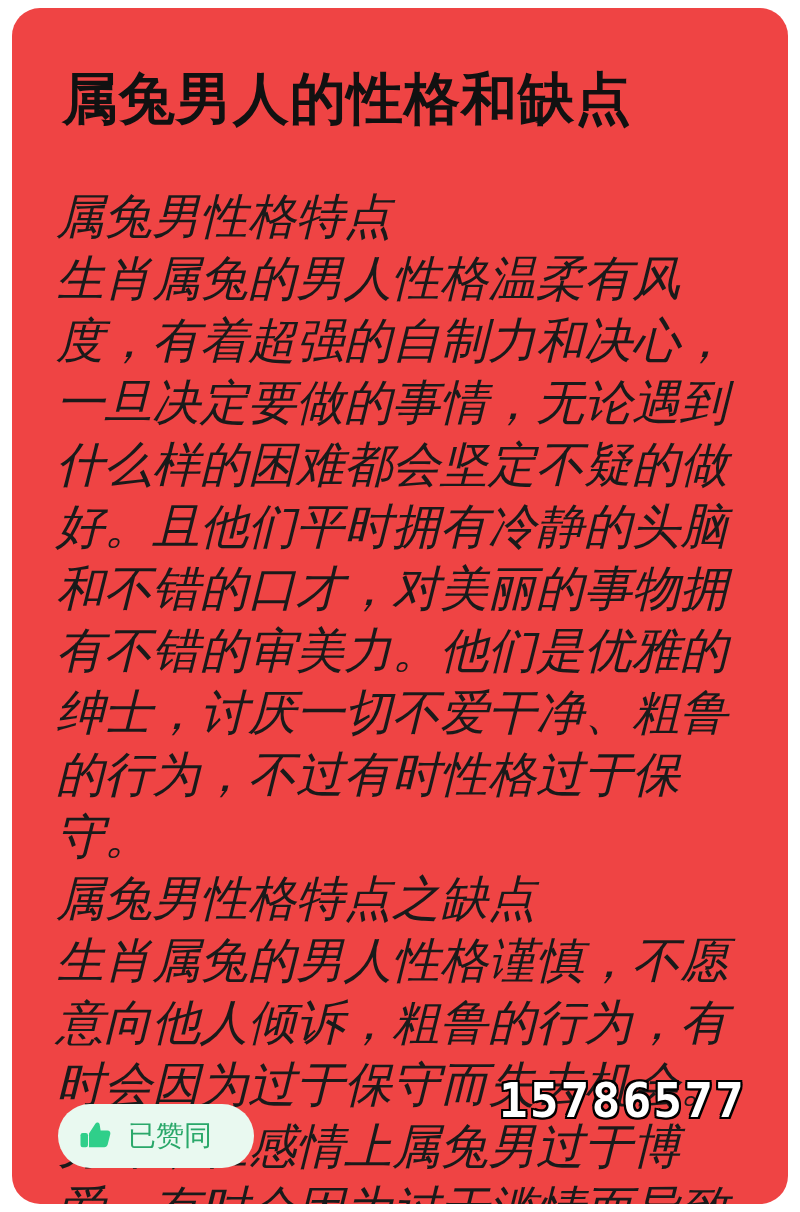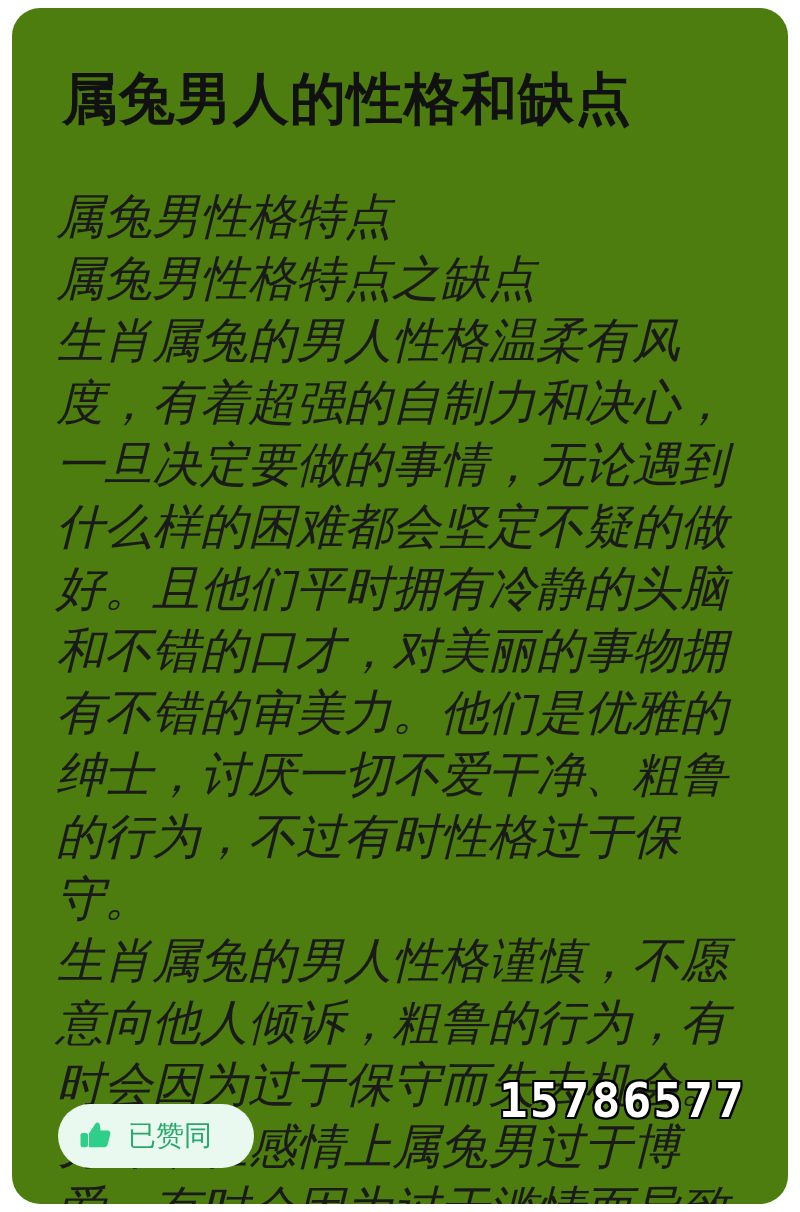--- a/index.html
+++ b/index.html
@@ -13,21 +13,21 @@
     font-family: "Liberation Sans", "DejaVu Sans", sans-serif;
     position: relative;
     overflow: hidden;
   }
   .card {
     position: absolute;
     left: 12px;
     top: 8px;
     width: 776px;
     height: 1196px;
-    background: #4d7c0f;
+    background: #ef4444;
     border-radius: 28px;
     box-sizing: border-box;
     overflow: hidden;
   }
   .title {
     position: absolute;
     left: 50px;
     top: 54px;
     font-size: 56px;
     font-weight: bold;
@@ -95,22 +95,22 @@
 </style>
 </head>
 <body>
 
 <div class="card">
 
   <div class="title">属兔男人的性格和缺点</div>
 
   <div class="body-text">
     <p class="para">属兔男性格特点</p>
+    <p class="para">生肖属兔的男人性格温柔有风度，有着超强的自制力和决心，一旦决定要做的事情，无论遇到什么样的困难都会坚定不疑的做好。且他们平时拥有冷静的头脑和不错的口才，对美丽的事物拥有不错的审美力。他们是优雅的绅士，讨厌一切不爱干净、粗鲁的行为，不过有时性格过于保守。</p>
     <p class="para">属兔男性格特点之缺点</p>
-    <p class="para">生肖属兔的男人性格温柔有风度，有着超强的自制力和决心，一旦决定要做的事情，无论遇到什么样的困难都会坚定不疑的做好。且他们平时拥有冷静的头脑和不错的口才，对美丽的事物拥有不错的审美力。他们是优雅的绅士，讨厌一切不爱干净、粗鲁的行为，不过有时性格过于保守。</p>
     <p class="para">生肖属兔的男人性格谨慎，不愿意向他人倾诉，粗鲁的行为，有时会因为过于保守而失去机会。另外，在感情上属兔男过于博爱，有时会因为过于滥情而导致感情失败。</p>
   </div>
 
   <div class="stamp">15786577</div>
 
   <div class="like-pill">
     <span class="thumb-icon">
       <svg width="40" height="40" viewBox="0 0 40 40" xmlns="http://www.w3.org/2000/svg">
         <path d="M13 17.5 L19.5 7.5 C20.6 5.8 23.2 6.3 23.6 8.3 L24.6 14.5 L31.5 14.5 C33.4 14.5 34.8 16.3 34.3 18.1 L31.7 28.6 C31.3 30.2 29.9 31.3 28.3 31.3 L13 31.3 Z" fill="#2fcf8a"></path>
         <rect x="4.5" y="17" width="7.5" height="14.3" rx="2.2" fill="#2fcf8a"></rect>

